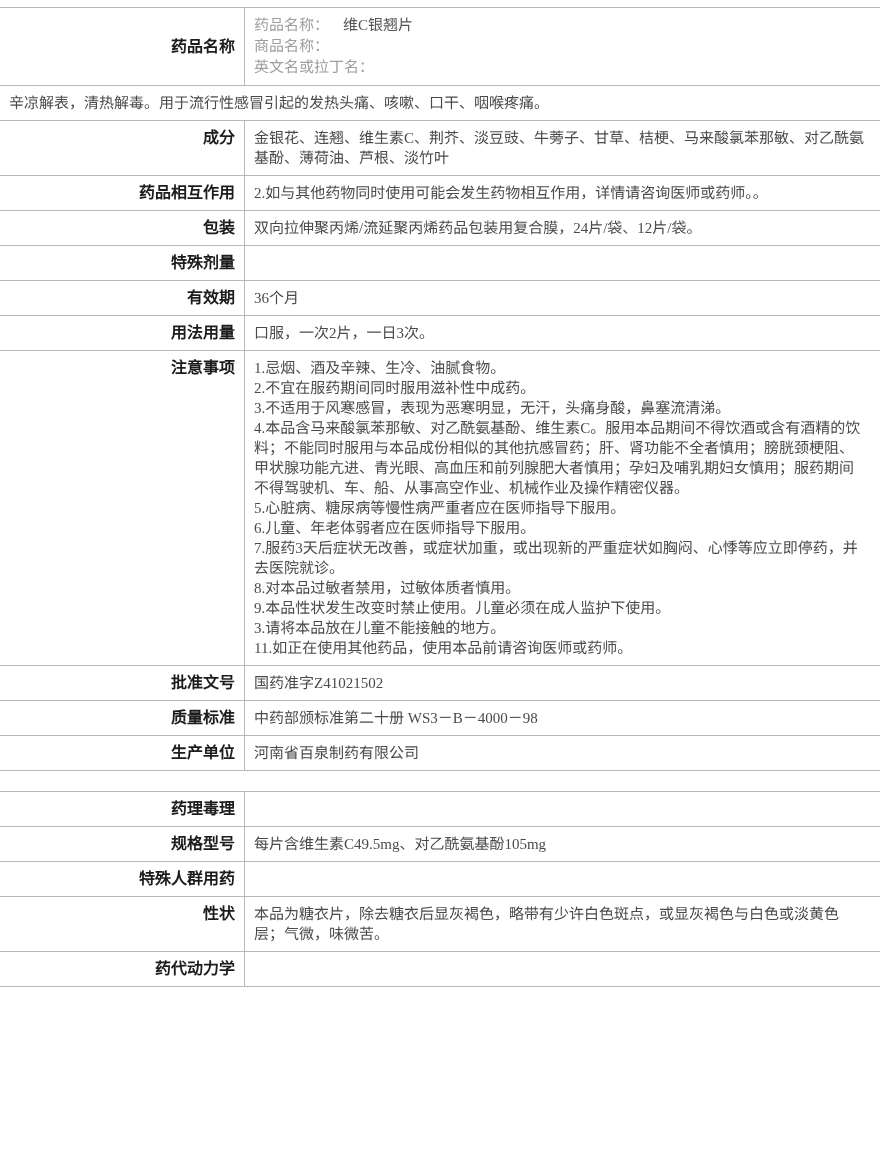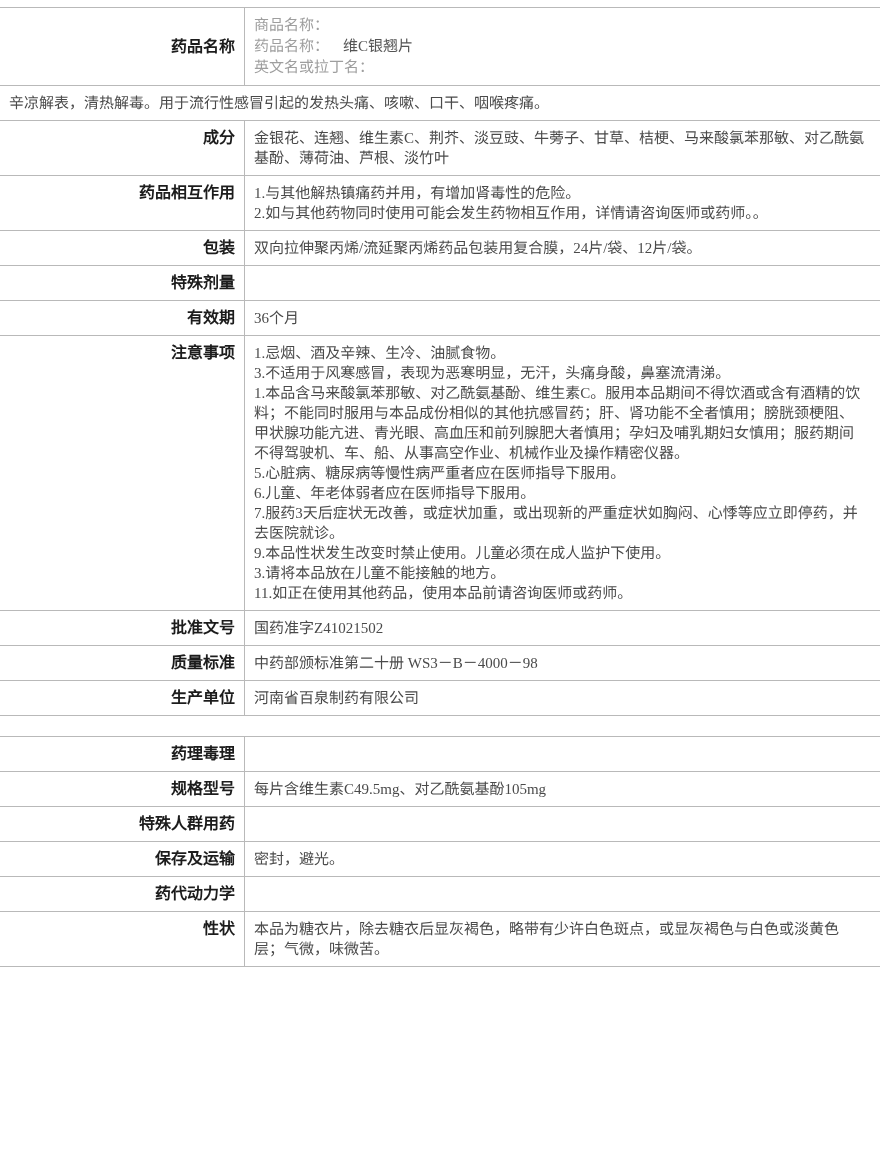--- a/index.html
+++ b/index.html
@@ -54,43 +54,42 @@
   .content-line { min-height: 20px; }
 </style>
 </head>
 <body>
 
 <div class="drug-table">
 
   <div class="row row-name">
     <div class="label-cell">药品名称</div>
     <div class="content-cell">
+      <div class="name-line"><span class="gkey">药品名称：</span><span class="gval">维C银翘片</span></div>
       <div class="name-line"><span class="gkey">商品名称：</span><span class="gval"></span></div>
-      <div class="name-line"><span class="gkey">药品名称：</span><span class="gval">维C银翘片</span></div>
       <div class="name-line"><span class="gkey">英文名或拉丁名：</span><span class="gval"></span></div>
     </div>
   </div>
 
   <div class="row">
     <div class="content-cell">
       <div class="content-line">辛凉解表，清热解毒。用于流行性感冒引起的发热头痛、咳嗽、口干、咽喉疼痛。</div>
     </div>
   </div>
 
   <div class="row">
     <div class="label-cell">成分</div>
     <div class="content-cell">
       <div class="content-line">金银花、连翘、维生素C、荆芥、淡豆豉、牛蒡子、甘草、桔梗、马来酸氯苯那敏、对乙酰氨基酚、薄荷油、芦根、淡竹叶</div>
     </div>
   </div>
 
   <div class="row">
     <div class="label-cell">药品相互作用</div>
     <div class="content-cell">
-      <div class="content-line">1.与其他解热镇痛药并用，有增加肾毒性的危险。</div>
       <div class="content-line">2.如与其他药物同时使用可能会发生药物相互作用，详情请咨询医师或药师。。</div>
     </div>
   </div>
 
   <div class="row">
     <div class="label-cell">包装</div>
     <div class="content-cell">
       <div class="content-line">双向拉伸聚丙烯/流延聚丙烯药品包装用复合膜，24片/袋、12片/袋。</div>
     </div>
   </div>
@@ -100,30 +99,38 @@
     <div class="content-cell"></div>
   </div>
 
   <div class="row">
     <div class="label-cell">有效期</div>
     <div class="content-cell">
       <div class="content-line">36个月</div>
     </div>
   </div>
 
+  <div class="row">
+    <div class="label-cell">用法用量</div>
+    <div class="content-cell">
+      <div class="content-line">口服，一次2片，一日3次。</div>
+    </div>
+  </div>
 
   <div class="row">
     <div class="label-cell">注意事项</div>
     <div class="content-cell">
       <div class="content-line">1.忌烟、酒及辛辣、生冷、油腻食物。</div>
+      <div class="content-line">2.不宜在服药期间同时服用滋补性中成药。</div>
       <div class="content-line">3.不适用于风寒感冒，表现为恶寒明显，无汗，头痛身酸，鼻塞流清涕。</div>
-      <div class="content-line">1.本品含马来酸氯苯那敏、对乙酰氨基酚、维生素C。服用本品期间不得饮酒或含有酒精的饮料；不能同时服用与本品成份相似的其他抗感冒药；肝、肾功能不全者慎用；膀胱颈梗阻、甲状腺功能亢进、青光眼、高血压和前列腺肥大者慎用；孕妇及哺乳期妇女慎用；服药期间不得驾驶机、车、船、从事高空作业、机械作业及操作精密仪器。</div>
+      <div class="content-line">4.本品含马来酸氯苯那敏、对乙酰氨基酚、维生素C。服用本品期间不得饮酒或含有酒精的饮料；不能同时服用与本品成份相似的其他抗感冒药；肝、肾功能不全者慎用；膀胱颈梗阻、甲状腺功能亢进、青光眼、高血压和前列腺肥大者慎用；孕妇及哺乳期妇女慎用；服药期间不得驾驶机、车、船、从事高空作业、机械作业及操作精密仪器。</div>
       <div class="content-line">5.心脏病、糖尿病等慢性病严重者应在医师指导下服用。</div>
       <div class="content-line">6.儿童、年老体弱者应在医师指导下服用。</div>
       <div class="content-line">7.服药3天后症状无改善，或症状加重，或出现新的严重症状如胸闷、心悸等应立即停药，并去医院就诊。</div>
+      <div class="content-line">8.对本品过敏者禁用，过敏体质者慎用。</div>
       <div class="content-line">9.本品性状发生改变时禁止使用。儿童必须在成人监护下使用。</div>
       <div class="content-line">3.请将本品放在儿童不能接触的地方。</div>
       <div class="content-line">11.如正在使用其他药品，使用本品前请咨询医师或药师。</div>
     </div>
   </div>
 
   <div class="row">
     <div class="label-cell">批准文号</div>
     <div class="content-cell">
       <div class="content-line">国药准字Z41021502</div>
@@ -158,33 +165,27 @@
     <div class="content-cell">
       <div class="content-line">每片含维生素C49.5mg、对乙酰氨基酚105mg</div>
     </div>
   </div>
 
   <div class="row">
     <div class="label-cell">特殊人群用药</div>
     <div class="content-cell"></div>
   </div>
 
+
   <div class="row">
-    <div class="label-cell">保存及运输</div>
+    <div class="label-cell">性状</div>
     <div class="content-cell">
-      <div class="content-line">密封，避光。</div>
+      <div class="content-line">本品为糖衣片，除去糖衣后显灰褐色，略带有少许白色斑点，或显灰褐色与白色或淡黄色层；气微，味微苦。</div>
     </div>
   </div>
 
   <div class="row">
     <div class="label-cell">药代动力学</div>
     <div class="content-cell"></div>
   </div>
 
-  <div class="row">
-    <div class="label-cell">性状</div>
-    <div class="content-cell">
-      <div class="content-line">本品为糖衣片，除去糖衣后显灰褐色，略带有少许白色斑点，或显灰褐色与白色或淡黄色层；气微，味微苦。</div>
-    </div>
-  </div>
-
 
 </div>
 
 </body></html>

